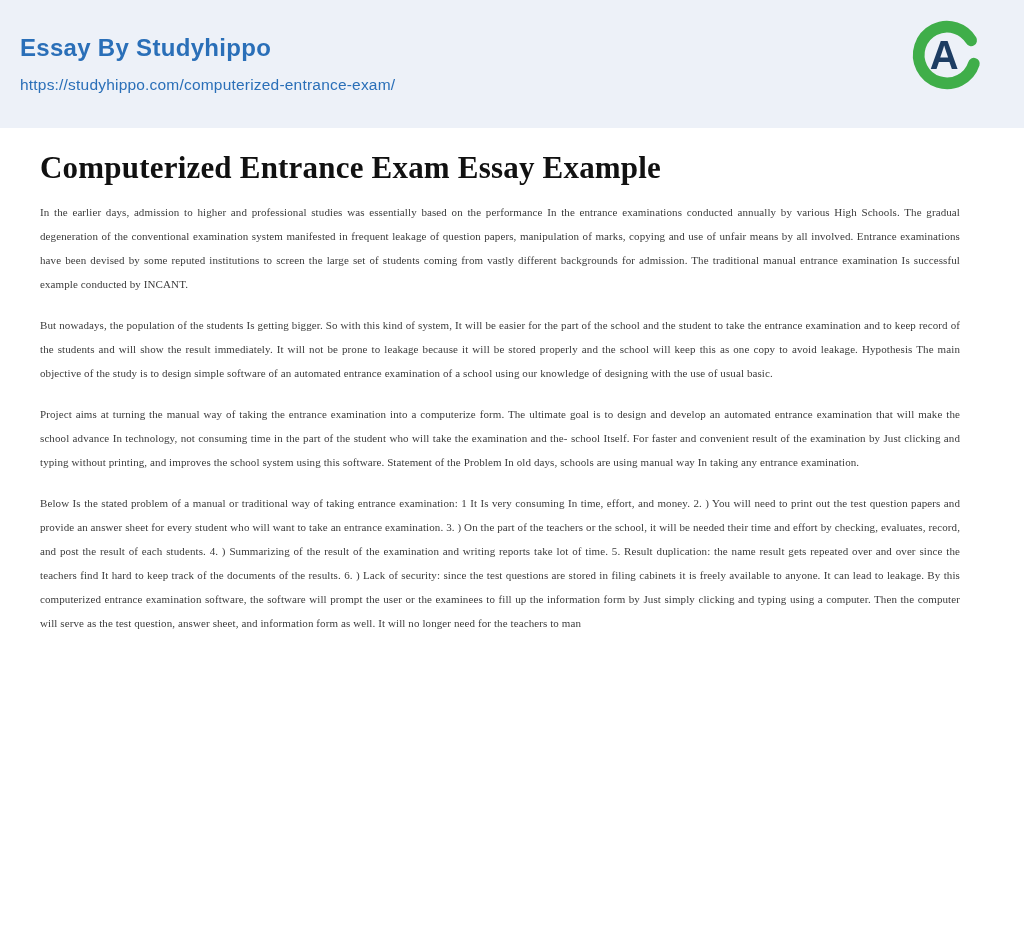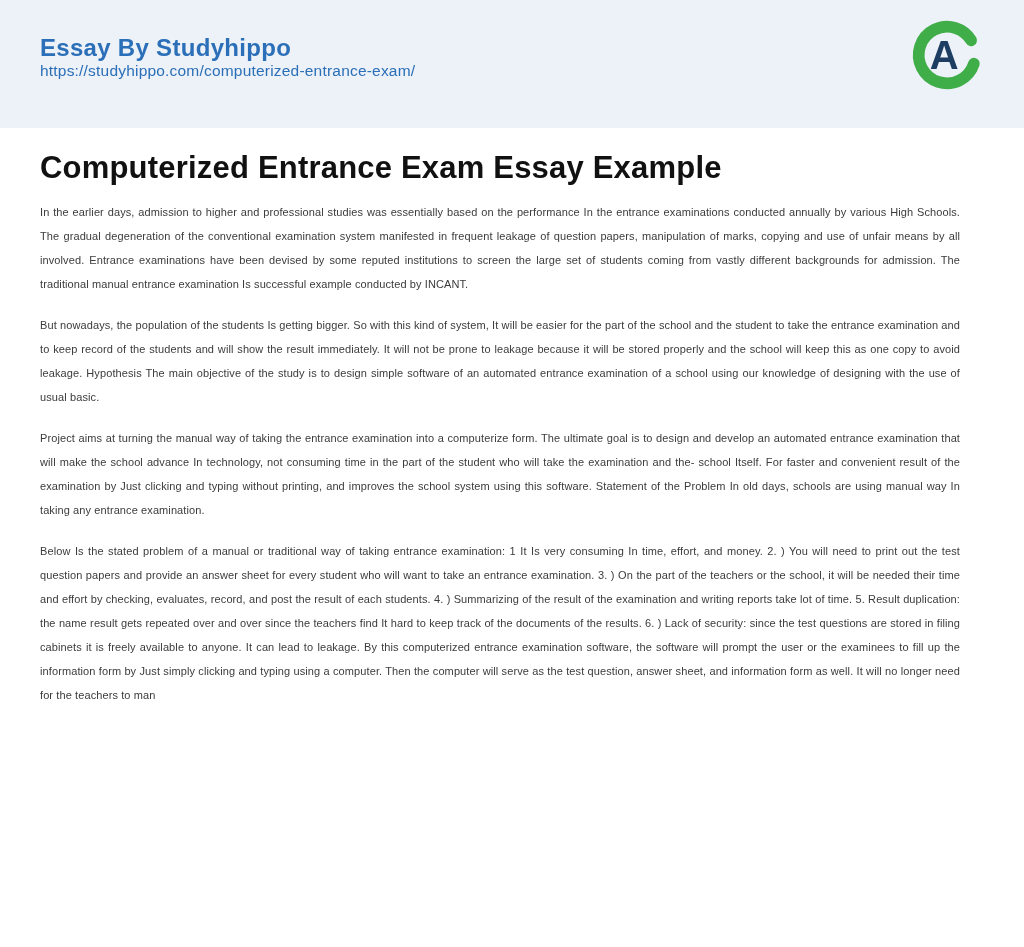--- a/index.html
+++ b/index.html
@@ -10,50 +10,52 @@
   }
   .page {
     width: 1024px;
     min-height: 947px;
     background: #ffffff;
   }
 
   
   .header {
     background: #edf1f8;
-    padding: 34px 40px 28px 40px;
+    padding: 34px 40px 28px 20px;
     position: relative;
     min-height: 128px;
   }
   .site-title {
     color: #2a6fb8;
     font-size: 24px;
     font-weight: 700;
     letter-spacing: 0.3px;
   }
   .article-url {
     display: inline-block;
+    margin-top: 14px;
     color: #2a6fb8;
     font-size: 15.5px;
     font-weight: 400;
     text-decoration: none;
     letter-spacing: 0.2px;
     cursor: pointer;
   }
   .logo {
     position: absolute;
     top: 16px;
     right: 38px;
     width: 78px;
     height: 78px;
   }
 
   
   .content {
     padding: 22px 64px 30px 40px;
+    font-family: Liberation Serif, serif;
   }
   .article-title {
     font-size: 31px;
     font-weight: 800;
     color: #111111;
     letter-spacing: 0.2px;
     margin-bottom: 14px;
   }
   .para {
     font-size: 11px;

